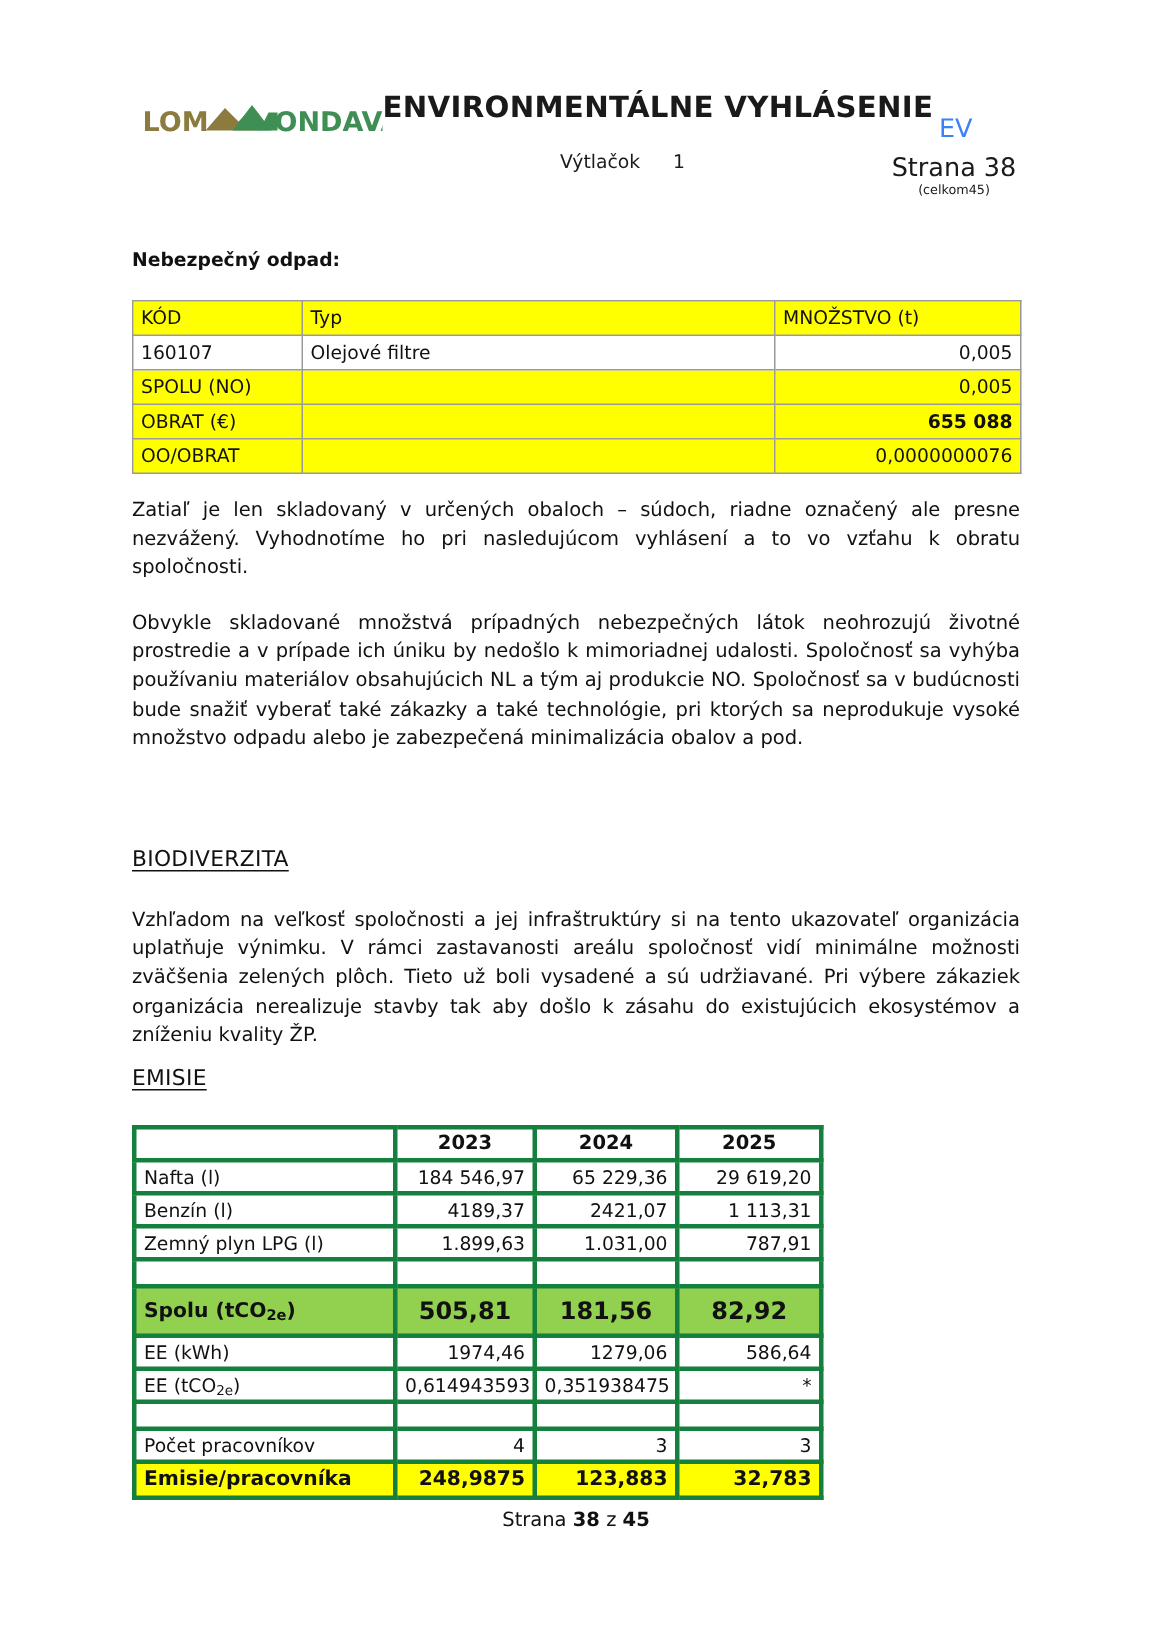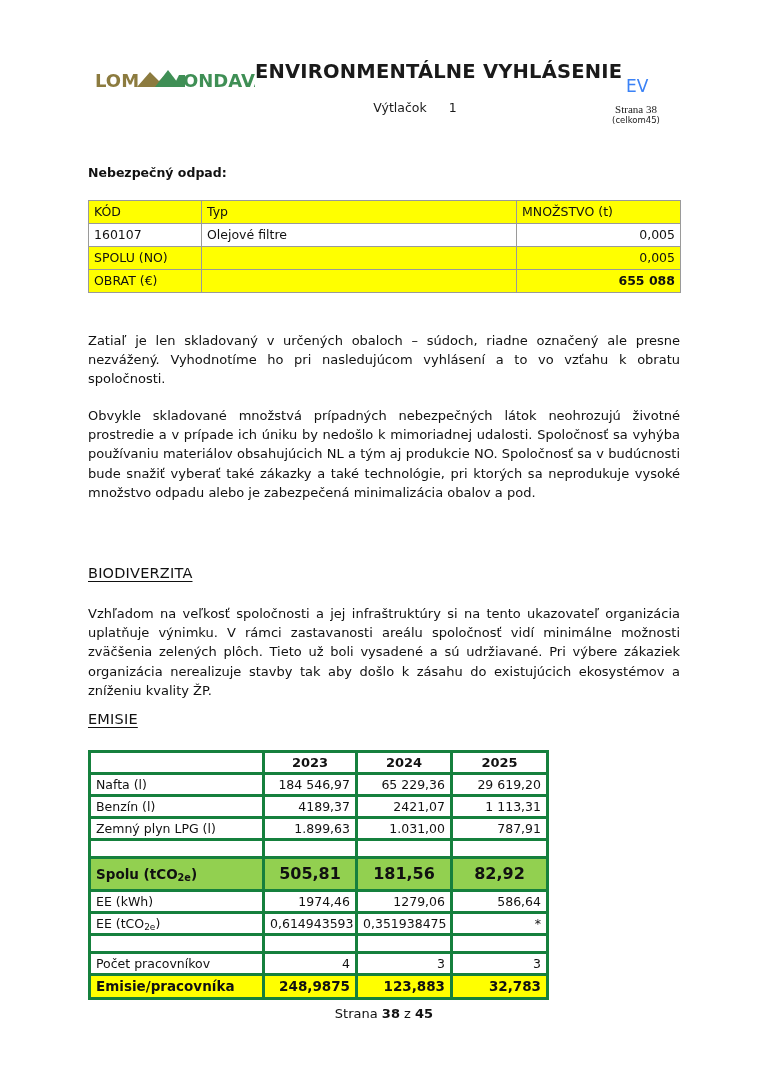--- a/index.html
+++ b/index.html
@@ -74,24 +74,23 @@
   .vytlacok .num { margin-left: 22px; }
 
   .strana-block {
     position: absolute;
     left: 566px;
     top: 103px;
     width: 140px;
     text-align: center;
   }
   .strana-main {
-    font-size: 11px;
+    font-size: 17px;
     color: #1a1a1a;
     line-height: 1.1;
-    font-family: Liberation Serif, serif;
   }
   .strana-sub {
     font-size: 8.5px;
     color: #1a1a1a;
     line-height: 1.1;
     margin-top: 1px;
   }
 
   
   .content {
@@ -255,20 +254,25 @@
       </tr>
       <tr>
         <td>SPOLU (NO)</td>
         <td></td>
         <td class="num">0,005</td>
       </tr>
       <tr>
         <td>OBRAT (€)</td>
         <td></td>
         <td class="num bold">655 088</td>
+      </tr>
+      <tr>
+        <td>OO/OBRAT</td>
+        <td></td>
+        <td class="num">0,0000000076</td>
       </tr>
     </tbody>
   </table>
 
   <div class="content" style="top:331px;">
     <p class="para" style="margin:0;">Zatiaľ je len skladovaný v určených obaloch – súdoch, riadne označený ale presne nezvážený. Vyhodnotíme ho pri nasledujúcom vyhlásení a to vo vzťahu k obratu spoločnosti.</p>
   </div>
 
   <div class="content" style="top:406px;">
     <p class="para" style="margin:0;">Obvykle skladované množstvá prípadných nebezpečných látok neohrozujú životné prostredie a v prípade ich úniku by nedošlo k mimoriadnej udalosti. Spoločnosť sa vyhýba používaniu materiálov obsahujúcich NL a tým aj produkcie NO. Spoločnosť sa v budúcnosti bude snažiť vyberať také zákazky a také technológie, pri ktorých sa neprodukuje vysoké množstvo odpadu alebo je zabezpečená minimalizácia obalov a pod.</p>

